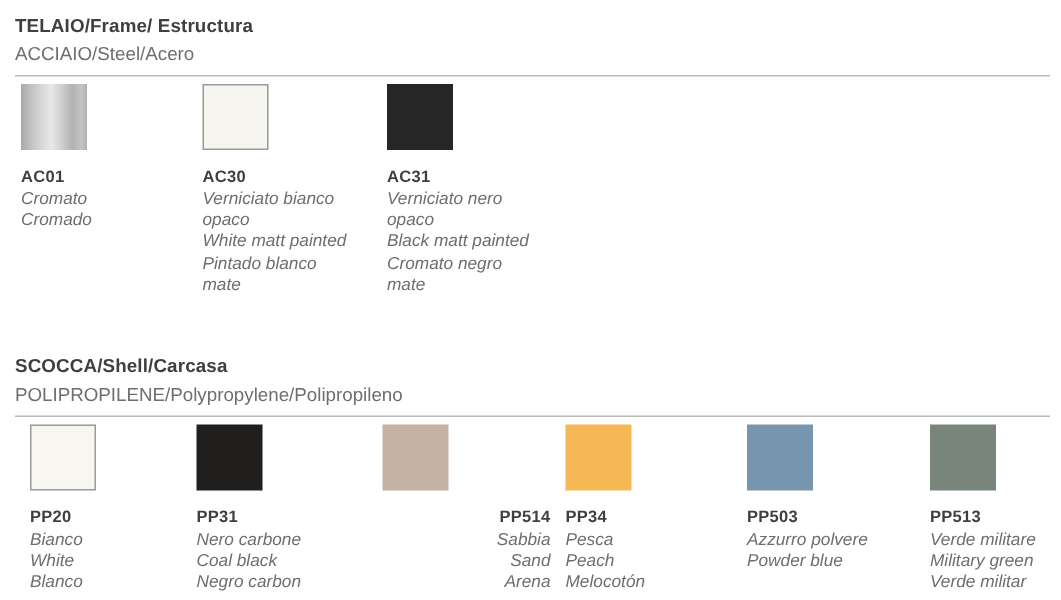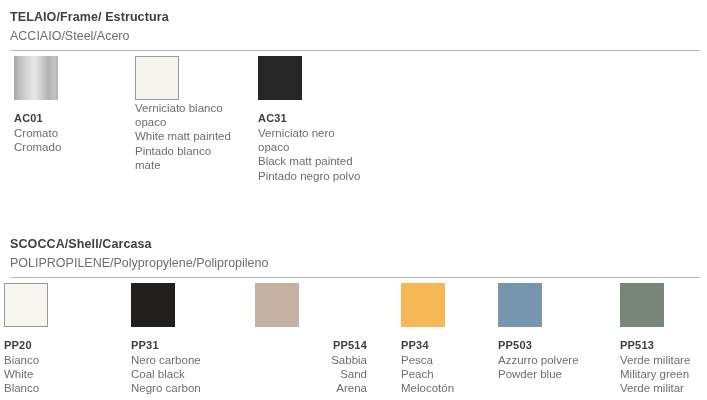--- a/index.html
+++ b/index.html
@@ -76,20 +76,21 @@
     margin-top: 11px;
     font-size: 11px;
     font-weight: bold;
     color: #3f3f41;
     line-height: 14px;
     letter-spacing: 0.2px;
   }
   .swatch-names {
     margin-top: 1px;
     font-size: 11.5px;
+    font-style: italic;
     color: #6d6e70;
     line-height: 14.2px;
   }
   .swatch-names div { white-space: normal; }
 
   .narrow .swatch-item { width: 100px; }
 </style>
 </head>
 <body>
 
@@ -101,44 +102,45 @@
       <div class="swatch-item" style="left: 14px; width: 104px;">
         <div class="swatch-chip" style="background: linear-gradient(90deg, rgb(168, 168, 168) 0%, rgb(189, 189, 189) 12%, rgb(214, 214, 214) 30%, rgb(232, 232, 232) 46%, rgb(207, 207, 207) 62%, rgb(178, 178, 178) 78%, rgb(196, 196, 196) 92%, rgb(176, 176, 176) 100%);"></div>
         <div class="swatch-code">AC01</div>
         <div class="swatch-names">
           <div>Cromato</div>
           <div>Cromado</div>
         </div>
       </div>
       <div class="swatch-item" style="left: 135px; width: 104px;">
         <div class="swatch-chip chip-bordered" style="background: rgb(247, 245, 240);"></div>
+        <div class="swatch-code">AC30</div>
         <div class="swatch-names">
           <div>Verniciato bianco opaco</div>
           <div>White matt painted</div>
           <div>Pintado blanco mate</div>
         </div>
       </div>
       <div class="swatch-item" style="left: 258px; width: 104px;">
         <div class="swatch-chip" style="background: rgb(38, 38, 38);"></div>
         <div class="swatch-code">AC31</div>
         <div class="swatch-names">
           <div>Verniciato nero opaco</div>
           <div>Black matt painted</div>
-          <div>Pintado negro polvo</div>
+          <div>Cromato negro mate</div>
         </div>
       </div>
     </div>
 </div>
 
 <div class="section narrow" id="section-shell">
   <div class="section-title">SCOCCA/Shell/Carcasa</div>
   <div class="section-subtitle">POLIPROPILENE/Polypropylene/Polipropileno</div>
   <div class="divider"></div>
   <div class="swatch-row" id="shell-swatches">
-      <div class="swatch-item" style="left: 4px; width: 112px;">
+      <div class="swatch-item" style="left: 20px; width: 112px;">
         <div class="swatch-chip chip-bordered" style="background: rgb(247, 246, 241);"></div>
         <div class="swatch-code">PP20</div>
         <div class="swatch-names">
           <div>Bianco</div>
           <div>White</div>
           <div>Blanco</div>
         </div>
       </div>
       <div class="swatch-item" style="left: 131px; width: 112px;">
         <div class="swatch-chip" style="background: rgb(33, 31, 30);"></div>
@@ -151,21 +153,21 @@
       </div>
       <div class="swatch-item" style="left: 255px; width: 112px; text-align: right;">
         <div class="swatch-chip" style="background: rgb(198, 178, 163);"></div>
         <div class="swatch-code">PP514</div>
         <div class="swatch-names">
           <div>Sabbia</div>
           <div>Sand</div>
           <div>Arena</div>
         </div>
       </div>
-      <div class="swatch-item" style="left: 377px; width: 112px; margin-left: 24px;">
+      <div class="swatch-item" style="left: 377px; width: 112px;">
         <div class="swatch-chip" style="background: rgb(246, 183, 85);"></div>
         <div class="swatch-code">PP34</div>
         <div class="swatch-names">
           <div>Pesca</div>
           <div>Peach</div>
           <div>Melocotón</div>
         </div>
       </div>
       <div class="swatch-item" style="left: 498px; width: 112px;">
         <div class="swatch-chip" style="background: rgb(119, 149, 173);"></div>

